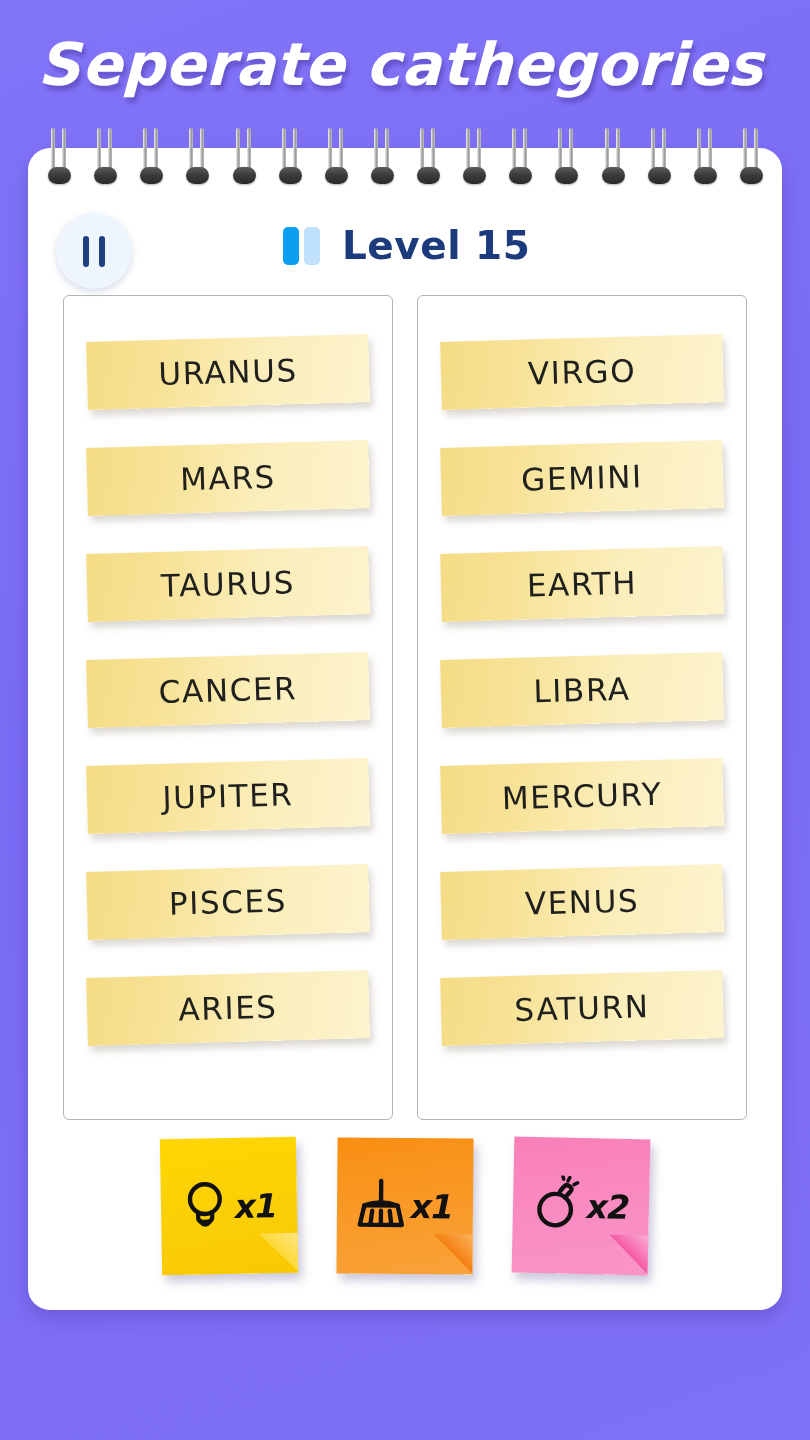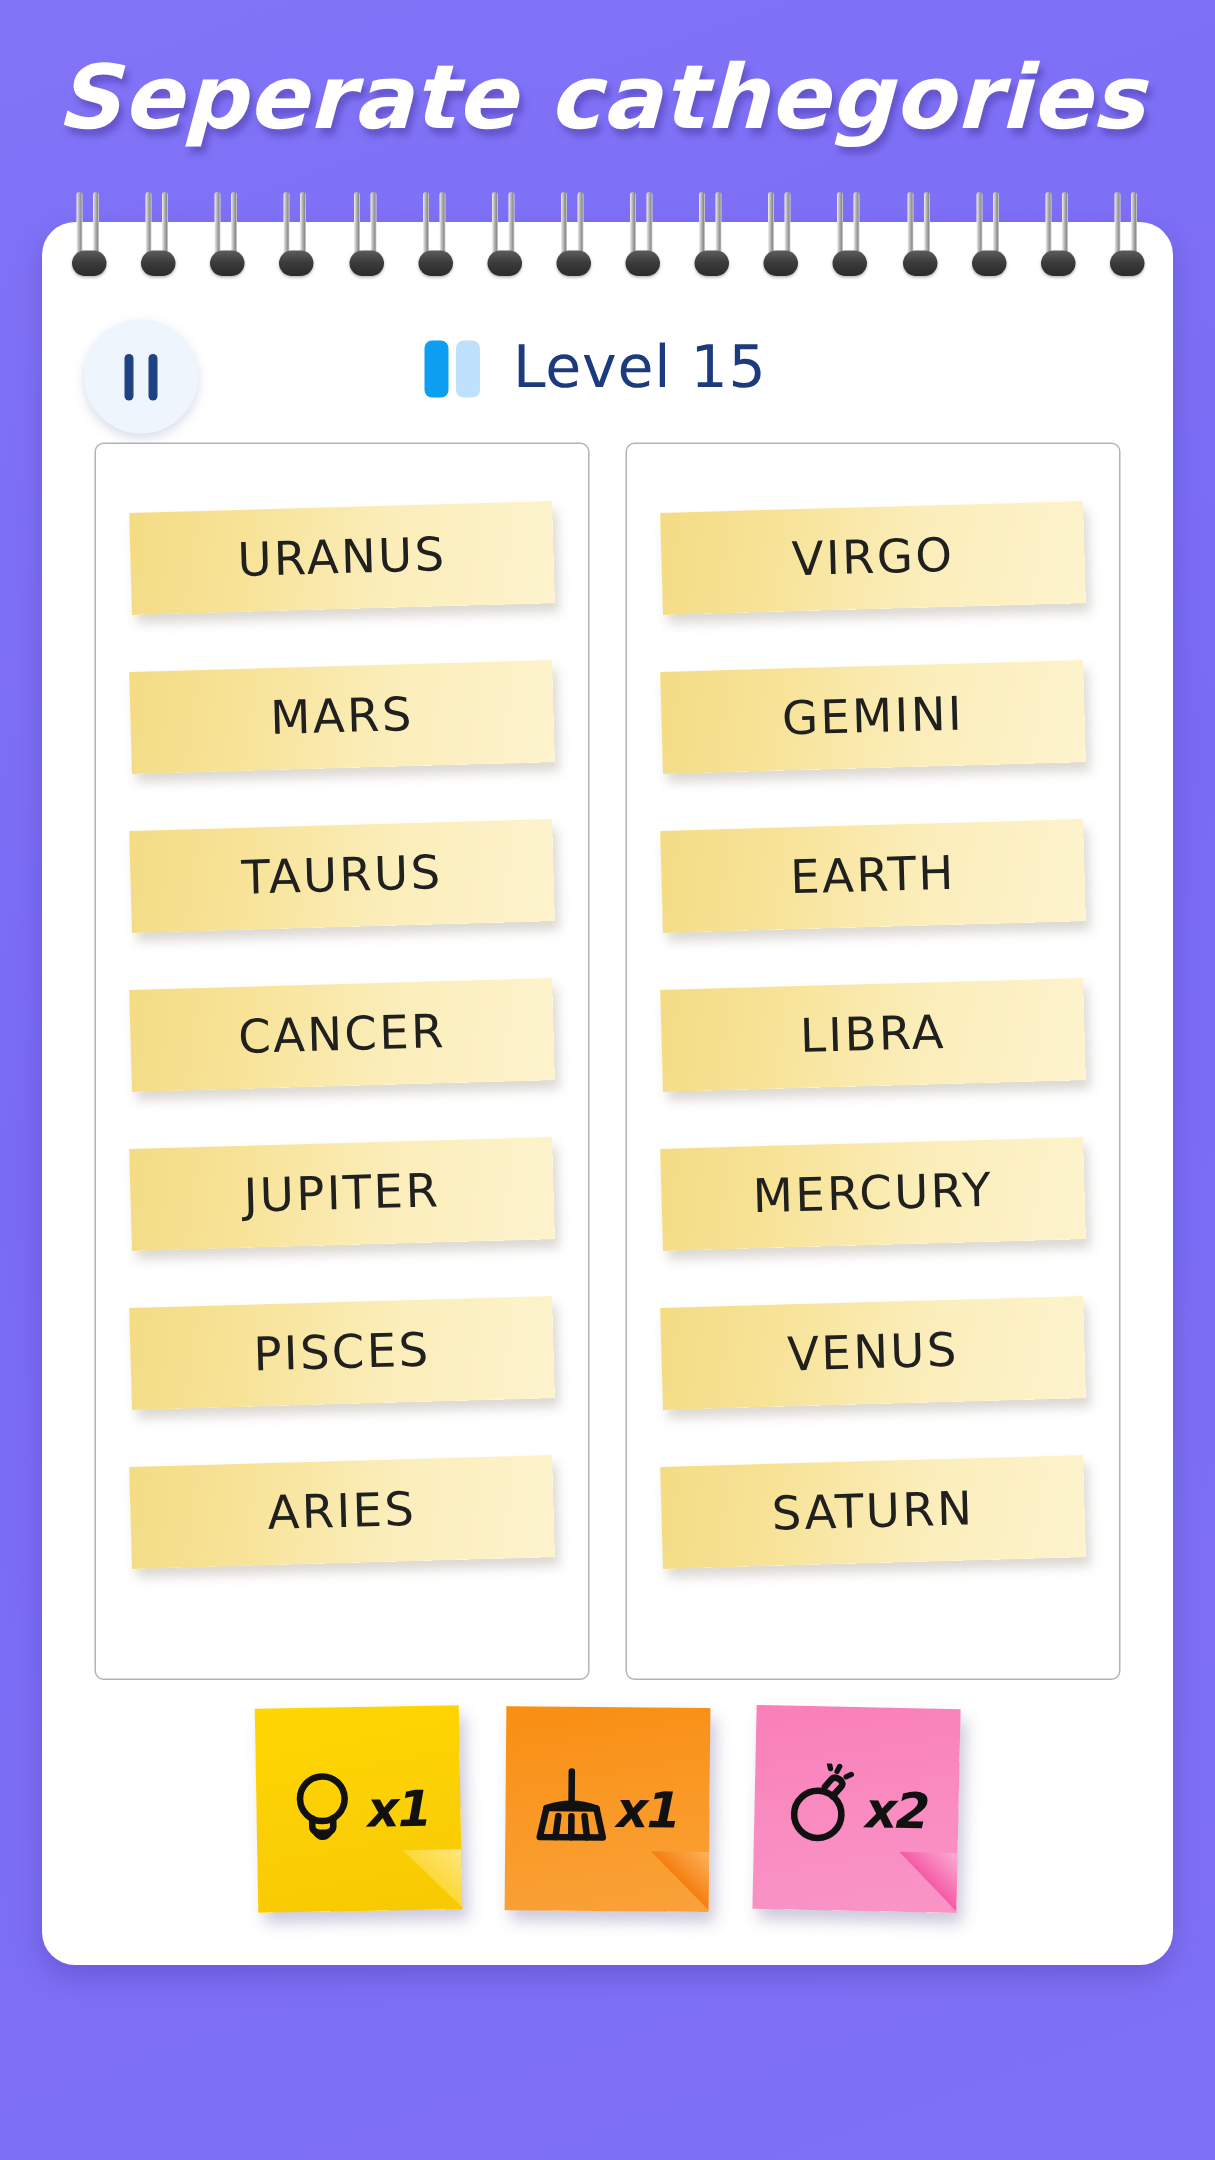--- a/index.html
+++ b/index.html
@@ -136,21 +136,21 @@
     gap: 8px;
   }
   .lvl-bars { display: flex; gap: 5px; }
   .lvl-bar { width: 16px; height: 38px; border-radius: 5px; }
   .lvl-bar.filled { background: #0c9ef1; }
   .lvl-bar.empty  { background: #bfe1fb; }
   .level-label {
     margin-left: 14px;
     font-family: "DejaVu Sans", sans-serif;
     font-size: 39px;
-    font-weight: 400;
+    font-weight: 700;
     color: #1b3b7d;
     letter-spacing: 0.5px;
     white-space: nowrap;
   }
 
   
   .columns {
     position: absolute;
     left: 28px;
     top: 295px;
@@ -200,21 +200,21 @@
   
   .powerups {
     position: absolute;
     left: 28px;
     top: 1138px;
     width: 754px;
     height: 160px;
     display: flex;
     justify-content: center;
     align-items: flex-start;
-    gap: 30px;
+    gap: 40px;
     z-index: 5;
   }
   .powerup {
     position: relative;
     width: 136px;
     height: 136px;
     display: flex;
     align-items: center;
     justify-content: center;
     gap: 2px;

